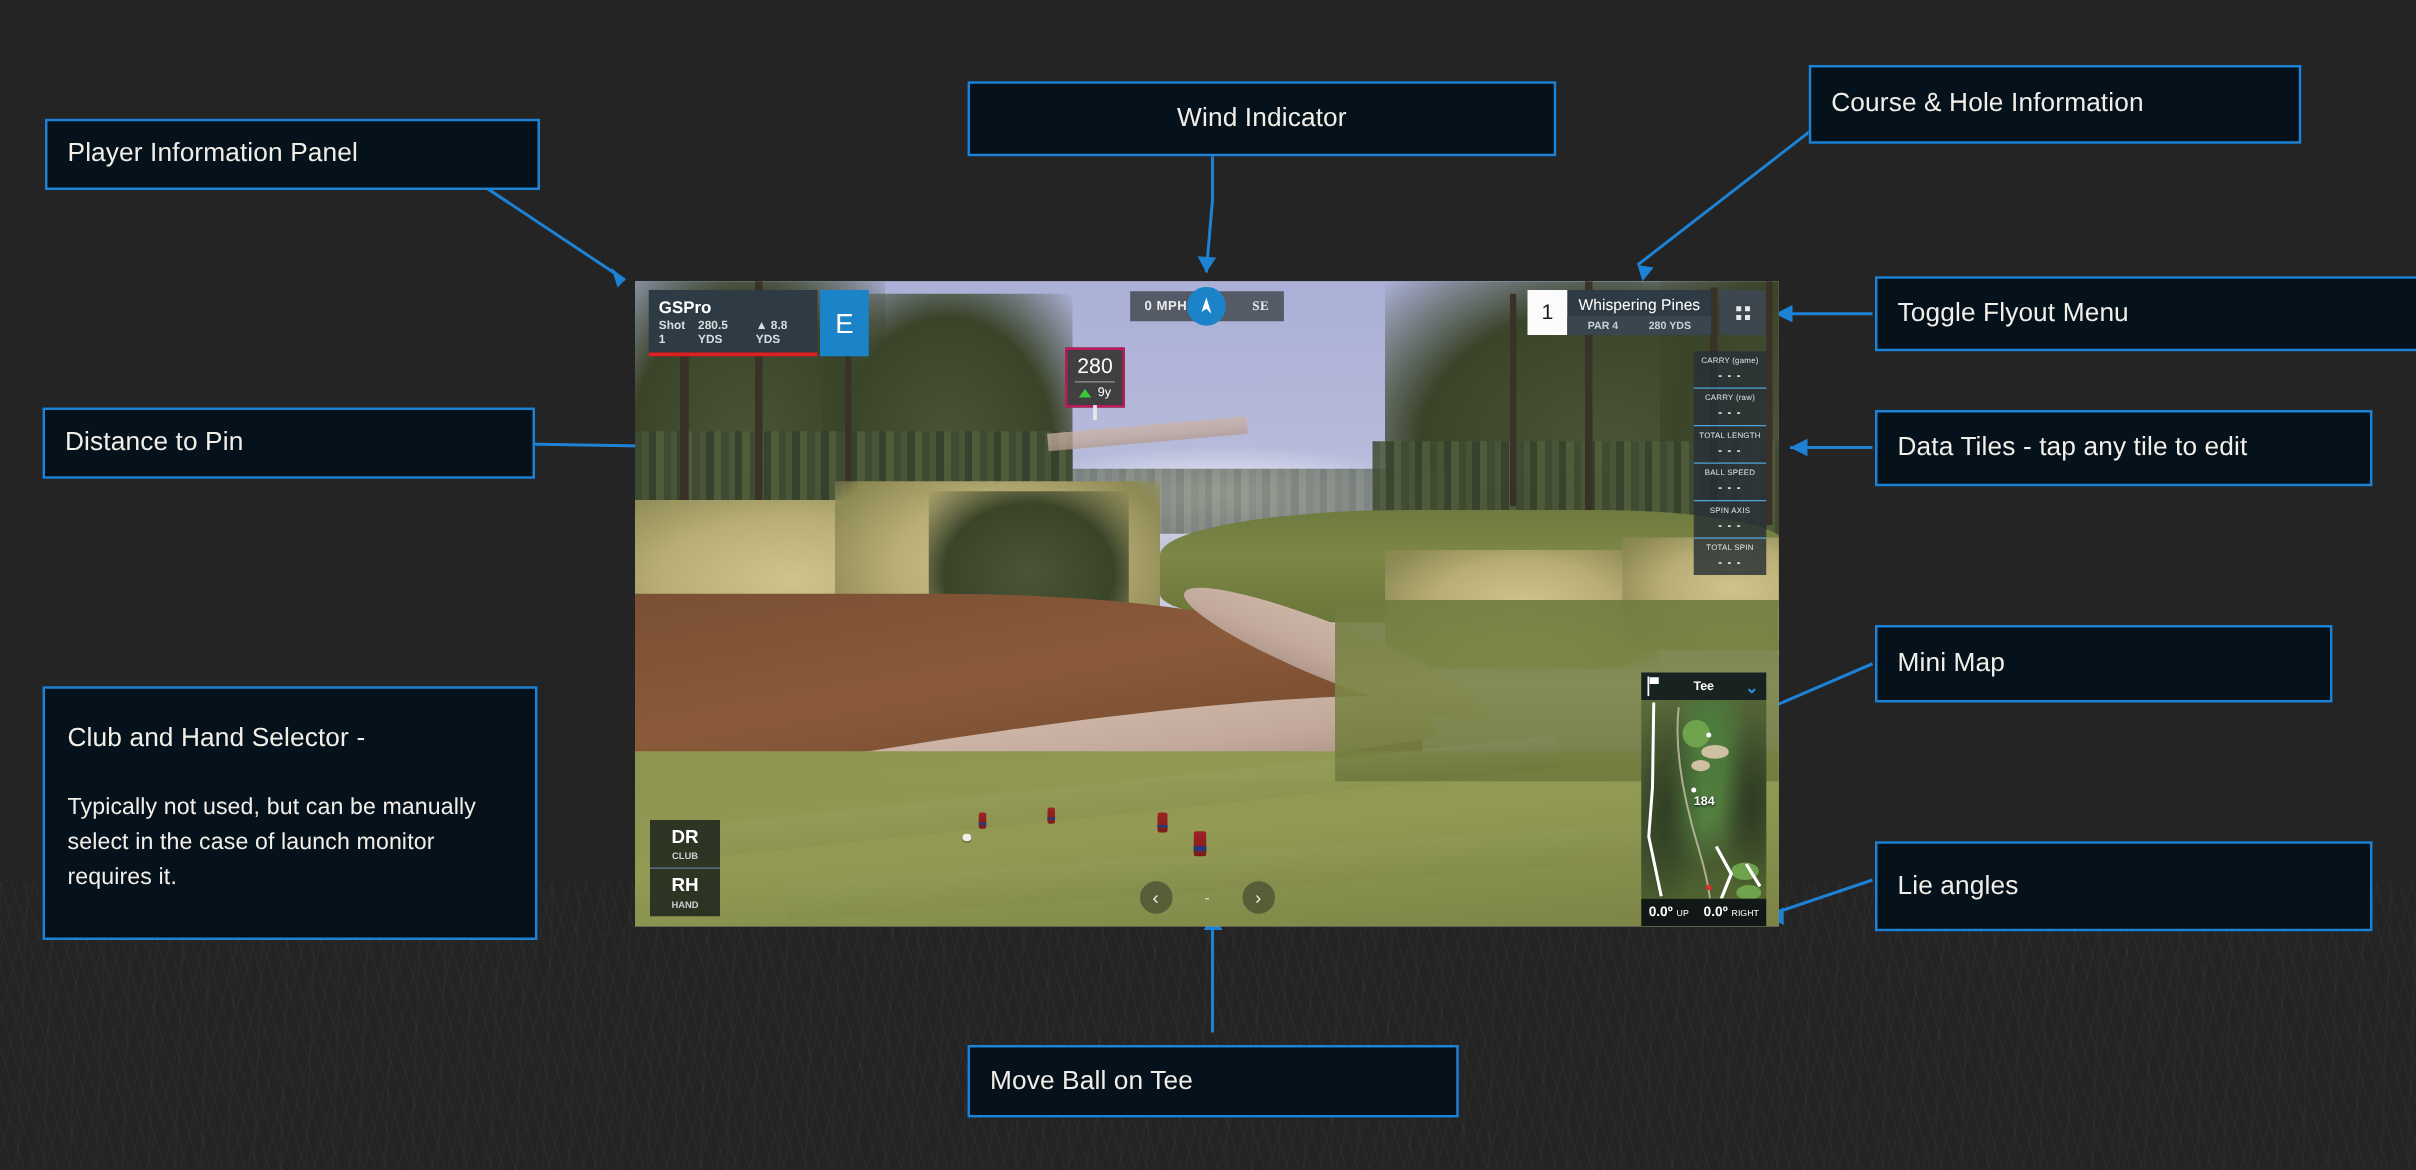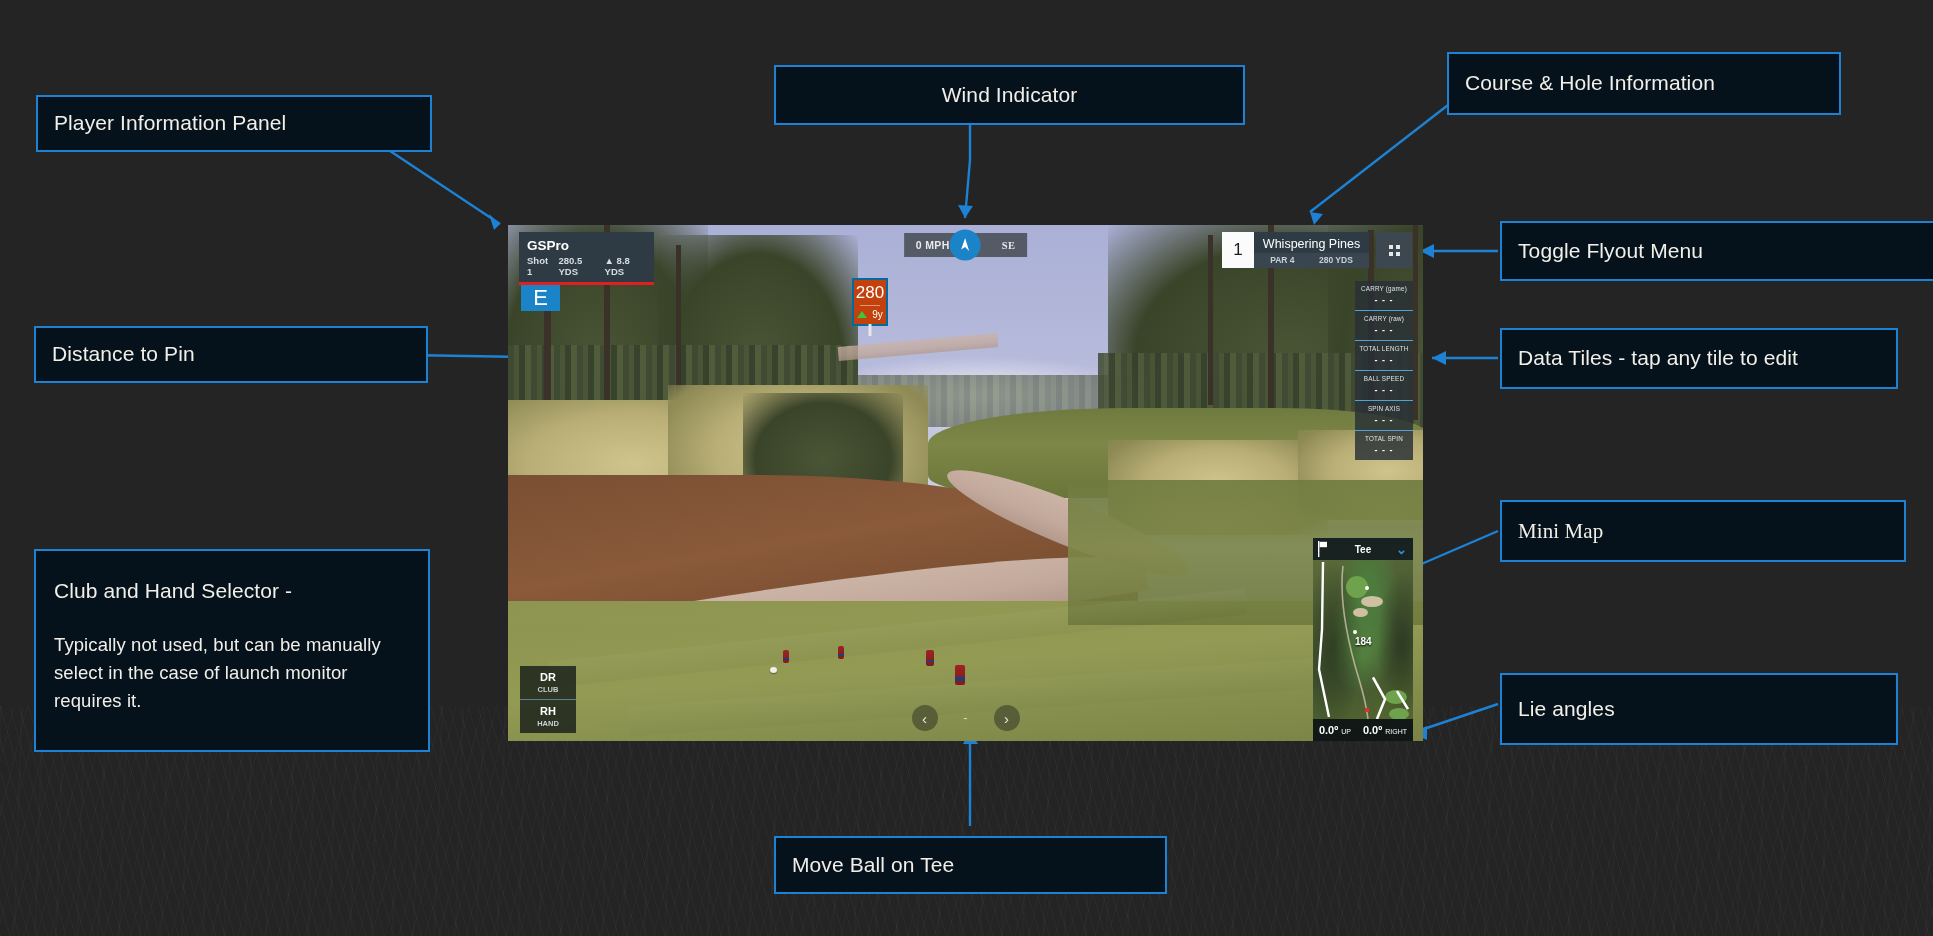--- a/index.html
+++ b/index.html
@@ -101,21 +101,21 @@
     content: ""; position: absolute; left: 0; right: 0; bottom: 22%;
     height: 18%; background: #253a7a;
   }
   .golfball {
     position: absolute; width: 7px; height: 6px; border-radius: 50%;
     background: #f0f0ea; box-shadow: 0 1px 1px rgba(0,0,0,.4);
   }
 
   
   #player-panel {
-    position: absolute; left: 11px; top: 7px; display: flex; align-items: stretch; flex-direction: column;
+    position: absolute; left: 11px; top: 7px; display: flex; align-items: stretch;
   }
   .pp-main { background: #2e3b44; width: 135px; }
   .pp-name {
     color: #fff; font-size: 13.5px; font-weight: bold; padding: 6px 8px 2px 8px;
   }
   .pp-stats {
     display: flex; justify-content: space-between; gap: 6px;
     padding: 0 8px 5px 8px; color: #d7dde0; font-size: 9.5px; font-weight: bold;
   }
   .pp-underline { height: 3px; background: #e02020; }
@@ -159,22 +159,22 @@
   }
   .flyout-btn {
     width: 36px; margin-left: 7px; background: #3c4750;
     display: flex; align-items: center; justify-content: center;
   }
   .dots { display: grid; grid-template-columns: 4px 4px; gap: 3px; }
   .dots i { width: 4px; height: 4px; background: #e6e9eb; display: block; }
 
   
   #dist-marker {
-    position: absolute; left: 344px; top: 53px; width: 36px;
-    background: #c2410c; border: 2px solid #0369a1; text-align: center;
+    position: absolute; left: 344px; top: 53px; width: 48px;
+    background: #404040; border: 2px solid #be185d; text-align: center;
   }
   .dist-val { color: #fff; font-size: 17px; padding: 3px 0 2px 0; }
   .dist-sep { height: 1px; background: rgba(255,255,255,.45); margin: 0 6px; }
   .dist-elev {
     display: flex; align-items: center; justify-content: center; gap: 5px;
     padding: 3px 0 4px 0; color: #fff; font-size: 10px;
   }
   .tri-up {
     width: 0; height: 0; border-left: 5px solid transparent;
     border-right: 5px solid transparent; border-bottom: 7px solid #3cc63c;
@@ -238,21 +238,21 @@
   .lie { font-size: 11px; font-weight: bold; white-space: nowrap; }
   .lie small { font-size: 7px; font-weight: normal; }
 
   
   #club-hand {
     position: absolute; left: 12px; bottom: 8px; width: 56px;
     background: rgba(18,24,22,.78);
   }
   .ch-cell { text-align: center; padding: 5px 0 5px 0; }
   .ch-cell + .ch-cell { border-top: 1px solid #5b7f96; }
-  .ch-val { color: #fff; font-size: 11px; font-weight: bold; }
+  .ch-val { color: #fff; font-size: 15px; font-weight: bold; }
   .ch-lab { color: #c8d0d4; font-size: 7.5px; font-weight: bold; margin-top: 2px; }
 
   
   #tee-controls {
     position: absolute; left: 50%; transform: translateX(-50%); bottom: 10px;
     display: flex; align-items: center; gap: 56px;
   }
   .nudge {
     width: 26px; height: 26px; border-radius: 50%; background: rgba(30,36,30,.45);
     color: #e8e8e8; display: flex; align-items: center; justify-content: center;
@@ -311,21 +311,21 @@
   </div>
 
   <div class="callout" style="left:34px;top:326px;width:394px;height:57px;">
     <span>Distance to Pin</span>
   </div>
 
   <div class="callout" style="left:1500px;top:328px;width:398px;height:61px;">
     <span>Data Tiles - tap any tile to edit</span>
   </div>
 
-  <div class="callout" style="left:1500px;top:500px;width:406px;height:62px;font-family:Liberation Serif, serif;">
+  <div class="callout" style="left:1500px;top:500px;width:366px;height:62px;">
     <span>Mini Map</span>
   </div>
 
   <div class="callout" style="left:1500px;top:673px;width:398px;height:72px;">
     <span>Lie angles</span>
   </div>
 
   <div class="callout" style="left:774px;top:836px;width:393px;height:58px;">
     <span>Move Ball on Tee</span>
   </div>

